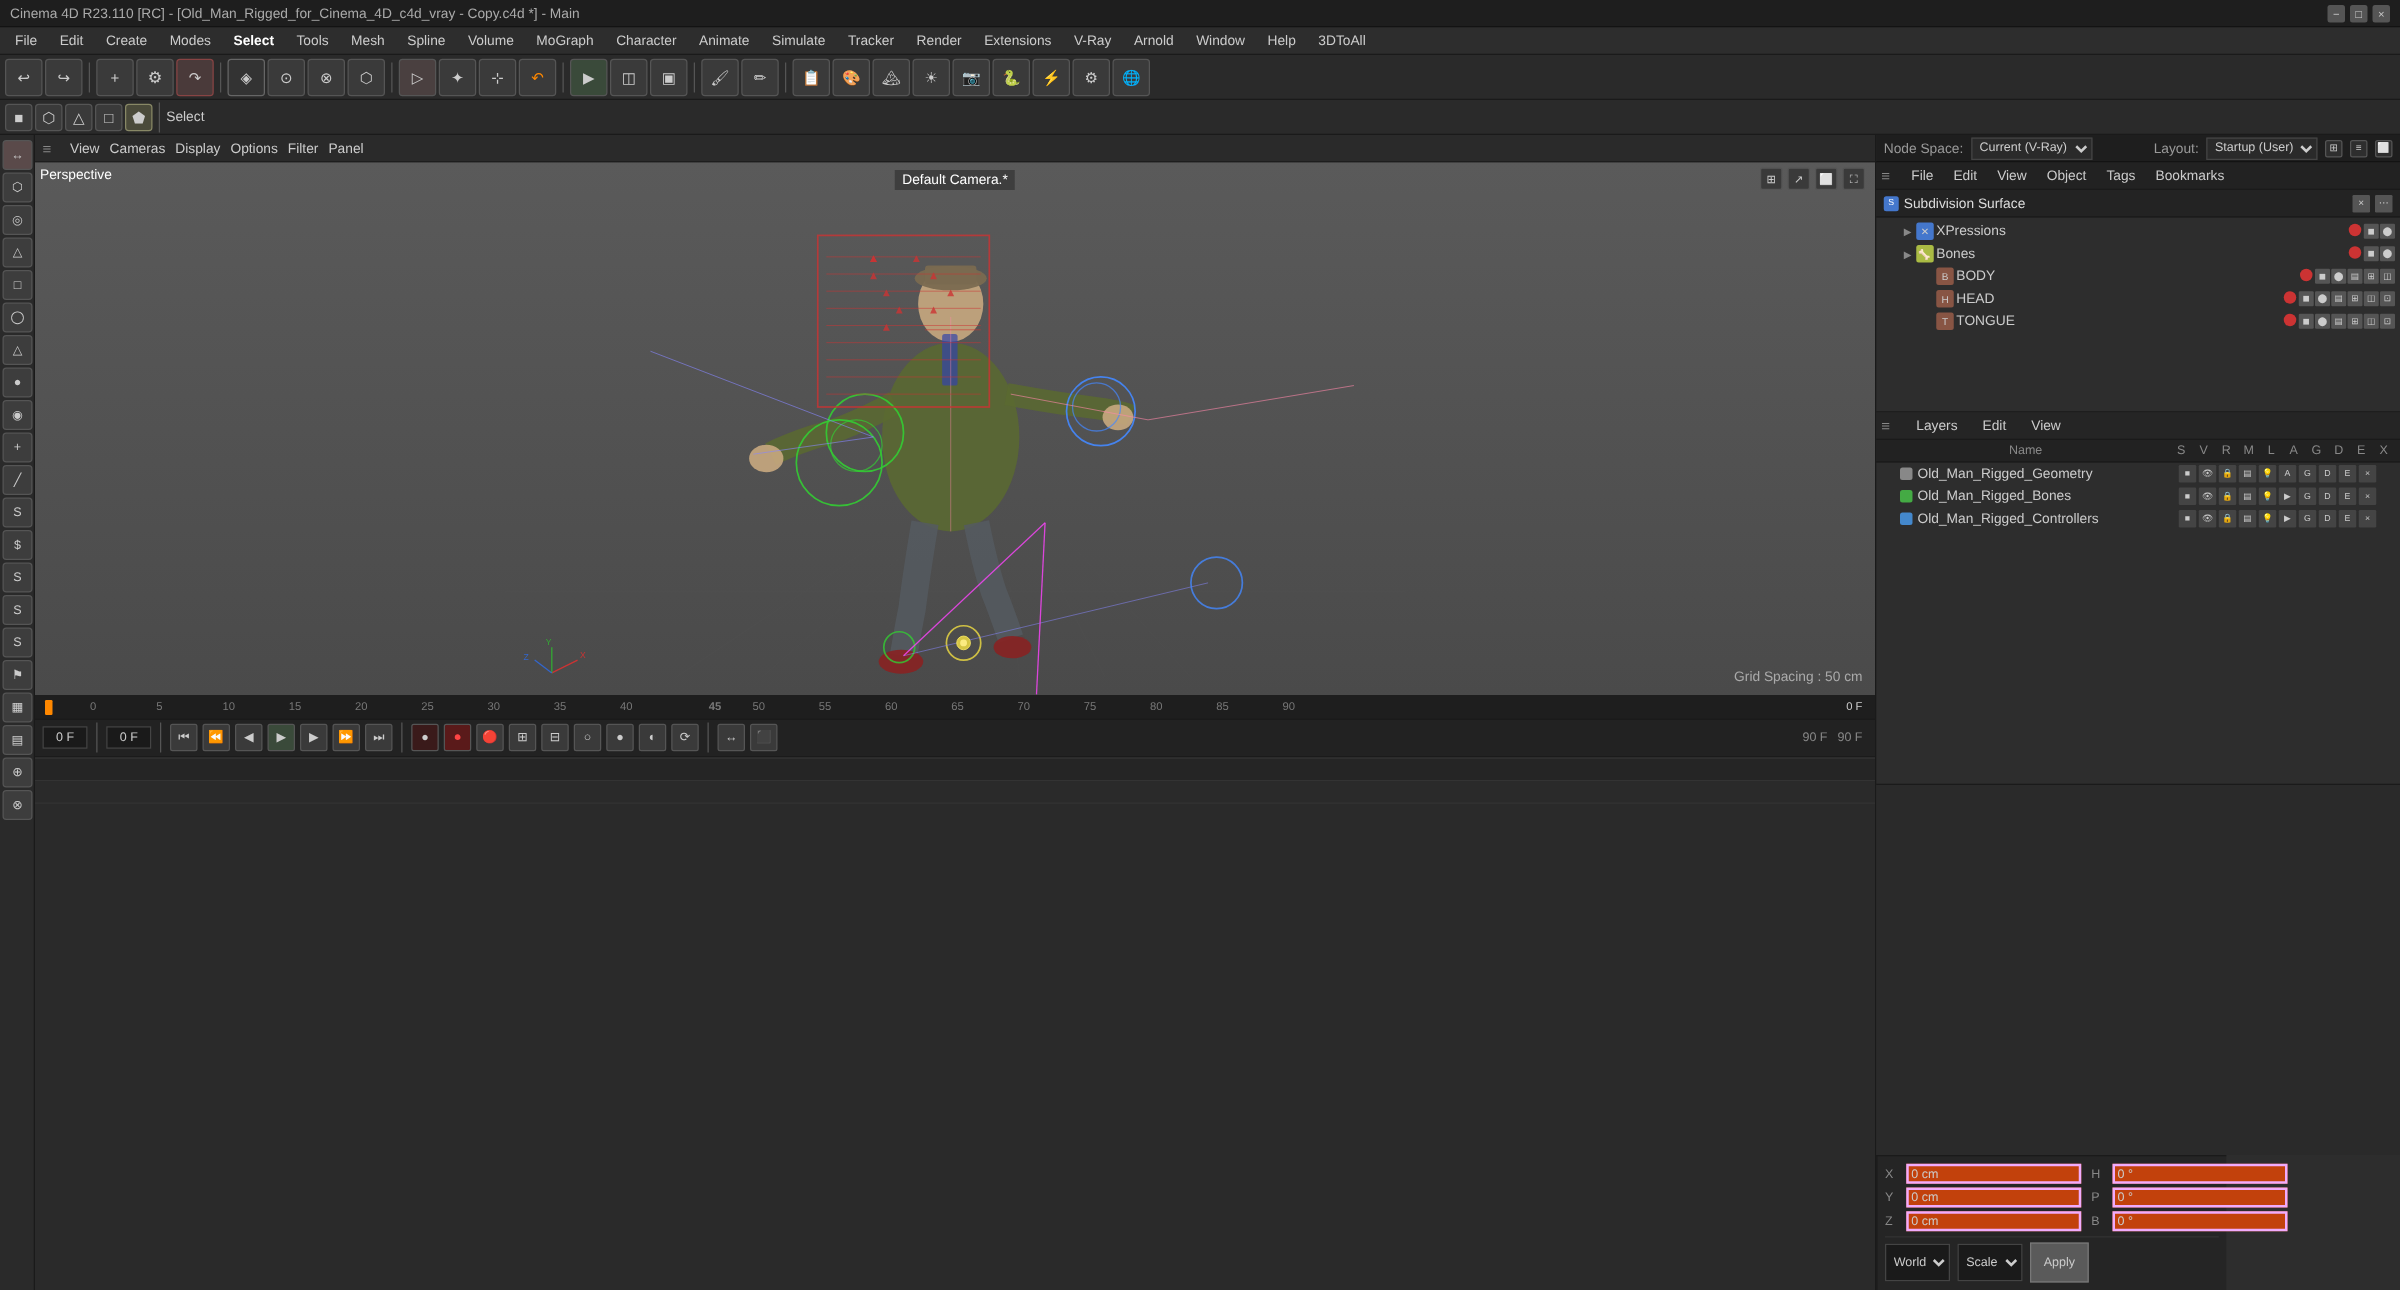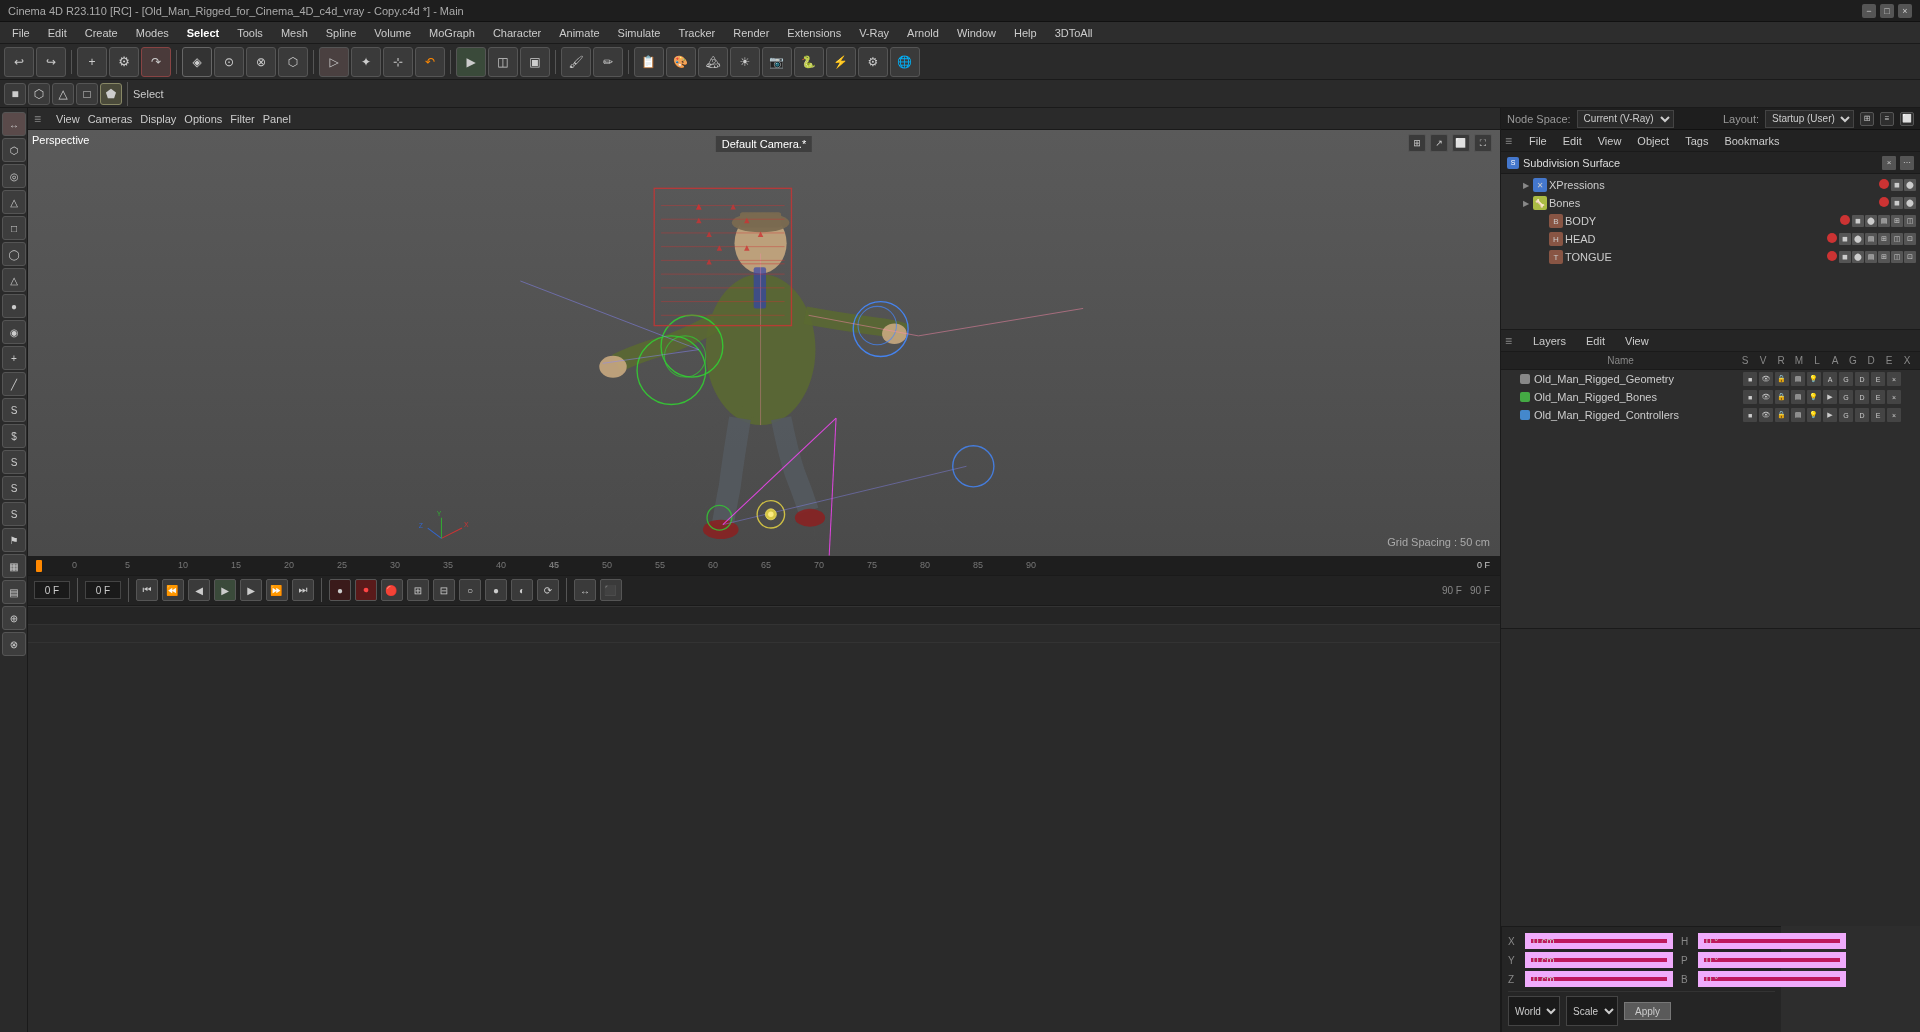--- a/index.html
+++ b/index.html
@@ -369,21 +369,21 @@
       font-size: 10px;
       padding: 0 2px;
     }
     .apply-btn {
       background: #5a5a5a;
       border: 1px solid #777;
       color: #ccc;
       font-size: 10px;
       padding: 2px 10px;
       cursor: pointer;
-      height: 18px;
+      height: 32px;
     }
 
     
     #perspective-label {
       position: absolute;
       top: 4px;
       left: 4px;
       font-size: 11px;
       color: #fff;
     }
@@ -486,22 +486,22 @@
       gap: 3px;
     }
     .coords-cell-label {
       font-size: 10px;
       color: #888;
       width: 14px;
     }
     .coords-cell-input {
       flex: 1;
       height: 16px;
-      background: #be185d;
-      border: 6px solid #f0abfc;
+      background: #c2410c;
+      border: 2px solid #f0abfc;
       color: #ccc;
       font-size: 10px;
       padding: 0 2px;
     }
 
     
     select {
       appearance: auto;
     }
     .om-small-icon {
@@ -768,21 +768,21 @@
 
         <span style="position:absolute;left:40px;top:4px;font-size:9px;color:#777;">0</span>
         <span style="position:absolute;left:93px;top:4px;font-size:9px;color:#777;">5</span>
         <span style="position:absolute;left:146px;top:4px;font-size:9px;color:#777;">10</span>
         <span style="position:absolute;left:199px;top:4px;font-size:9px;color:#777;">15</span>
         <span style="position:absolute;left:252px;top:4px;font-size:9px;color:#777;">20</span>
         <span style="position:absolute;left:305px;top:4px;font-size:9px;color:#777;">25</span>
         <span style="position:absolute;left:358px;top:4px;font-size:9px;color:#777;">30</span>
         <span style="position:absolute;left:411px;top:4px;font-size:9px;color:#777;">35</span>
         <span style="position:absolute;left:464px;top:4px;font-size:9px;color:#777;">40</span>
-        <span style="position:absolute;left:517px;top:4px;font-size:9px;color:#777;font-weight:bold;">45</span>
+        <span style="position:absolute;left:535px;top:4px;font-size:9px;color:#777;font-weight:bold;">45</span>
         <span style="position:absolute;left:570px;top:4px;font-size:9px;color:#777;">50</span>
         <span style="position:absolute;left:623px;top:4px;font-size:9px;color:#777;">55</span>
         <span style="position:absolute;left:676px;top:4px;font-size:9px;color:#777;">60</span>
         <span style="position:absolute;left:729px;top:4px;font-size:9px;color:#777;">65</span>
         <span style="position:absolute;left:782px;top:4px;font-size:9px;color:#777;">70</span>
         <span style="position:absolute;left:835px;top:4px;font-size:9px;color:#777;">75</span>
         <span style="position:absolute;left:888px;top:4px;font-size:9px;color:#777;">80</span>
         <span style="position:absolute;left:941px;top:4px;font-size:9px;color:#777;">85</span>
         <span style="position:absolute;left:994px;top:4px;font-size:9px;color:#777;">90</span>
 

